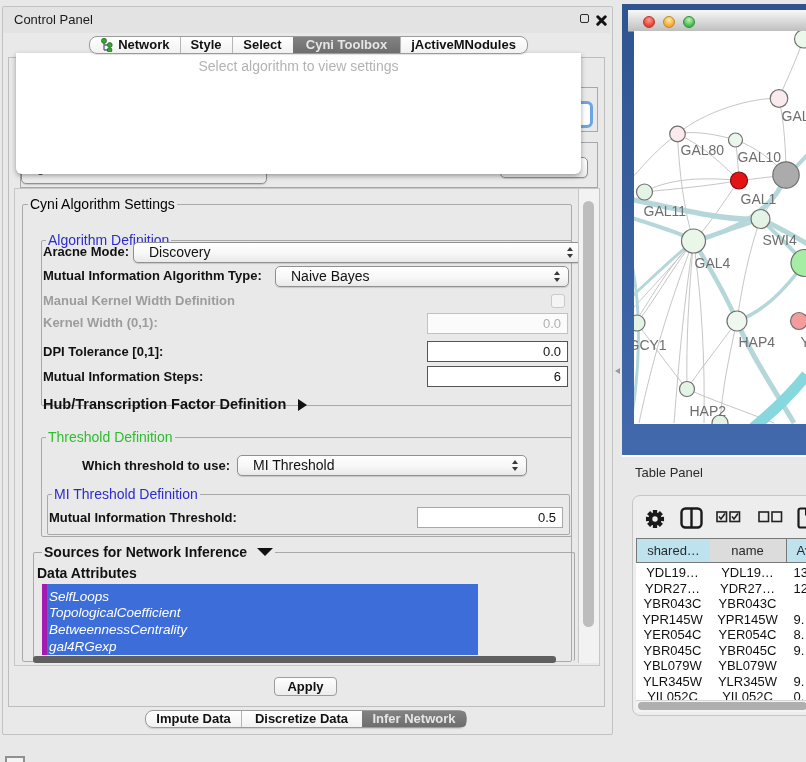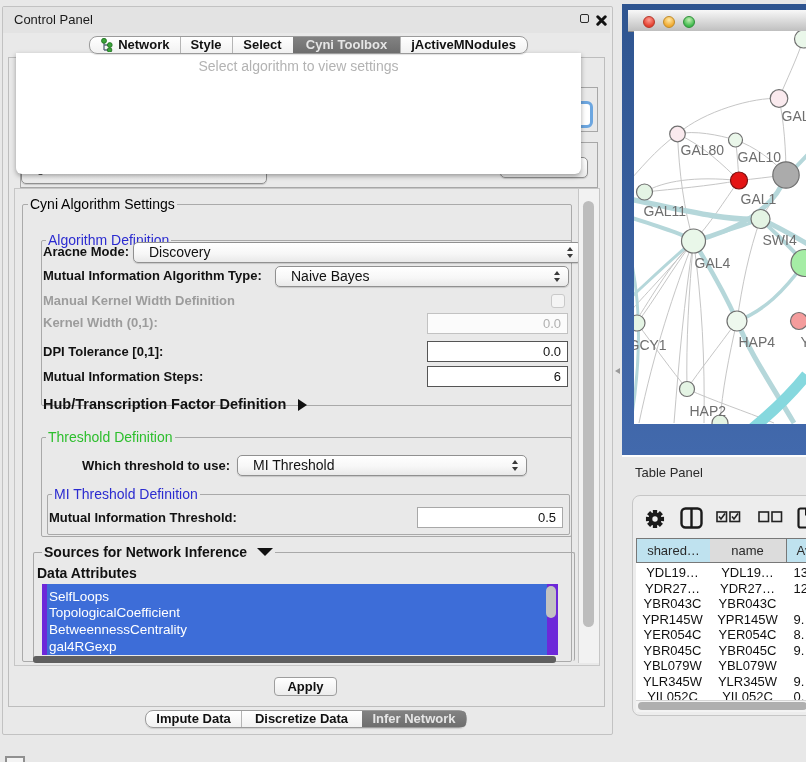--- a/index.html
+++ b/index.html
@@ -119,21 +119,21 @@
 </div>
 <div class="lbl" style="left:49px;top:510px;">Mutual Information Threshold:</div>
 <div class="tf" style="left:417px;top:507px;width:138px;height:19px;border-color:#a8a8a8;">0.5</div>
 
 <div class="group" style="left:33px;top:552px;width:540px;height:108px;border-bottom:none;">
   <div class="gtitle" style="left:8px;font-weight:bold;">Sources for Network Inference
     <span style="display:inline-block;width:0;height:0;border-left:8px solid transparent;border-right:8px solid transparent;border-top:8.5px solid #111;margin-left:6px;vertical-align:1px;"></span>
   </div>
 </div>
 <div class="lbl" style="left:37px;top:565px;font-size:14px;">Data Attributes</div>
-<div class="abs" style="left:42px;top:584px;width:516px;height:71px;background:#6d28d9;overflow:hidden;">
+<div class="abs" style="left:42px;top:584px;width:436px;height:71px;background:#a21caf;overflow:hidden;font-style:italic;">
   <div class="abs" style="left:5px;top:0px;width:500px;height:71px;background:#3d6dd8;"></div>
   <div class="abs" style="left:7px;top:4.5px;line-height:16.8px;color:#fff;font-size:13.5px;">SelfLoops<br>TopologicalCoefficient<br>BetweennessCentrality<br>gal4RGexp</div>
   <div class="abs" style="left:504px;top:2px;width:10px;height:32px;background:#c2c2c2;border-radius:5px;"></div>
 </div>
 
 <div class="abs" style="left:33px;top:656px;width:523px;height:7px;background:#5f5f5f;border-radius:3px;"></div>
 
 <div class="abs" style="left:578px;top:189px;width:20px;height:474px;background:#f2f2f2;border-left:1px solid #c6c6c6;"></div>
 <div class="abs" style="left:583px;top:201px;width:11px;height:426px;background:#bdbdbd;border-radius:6px;"></div>
 

